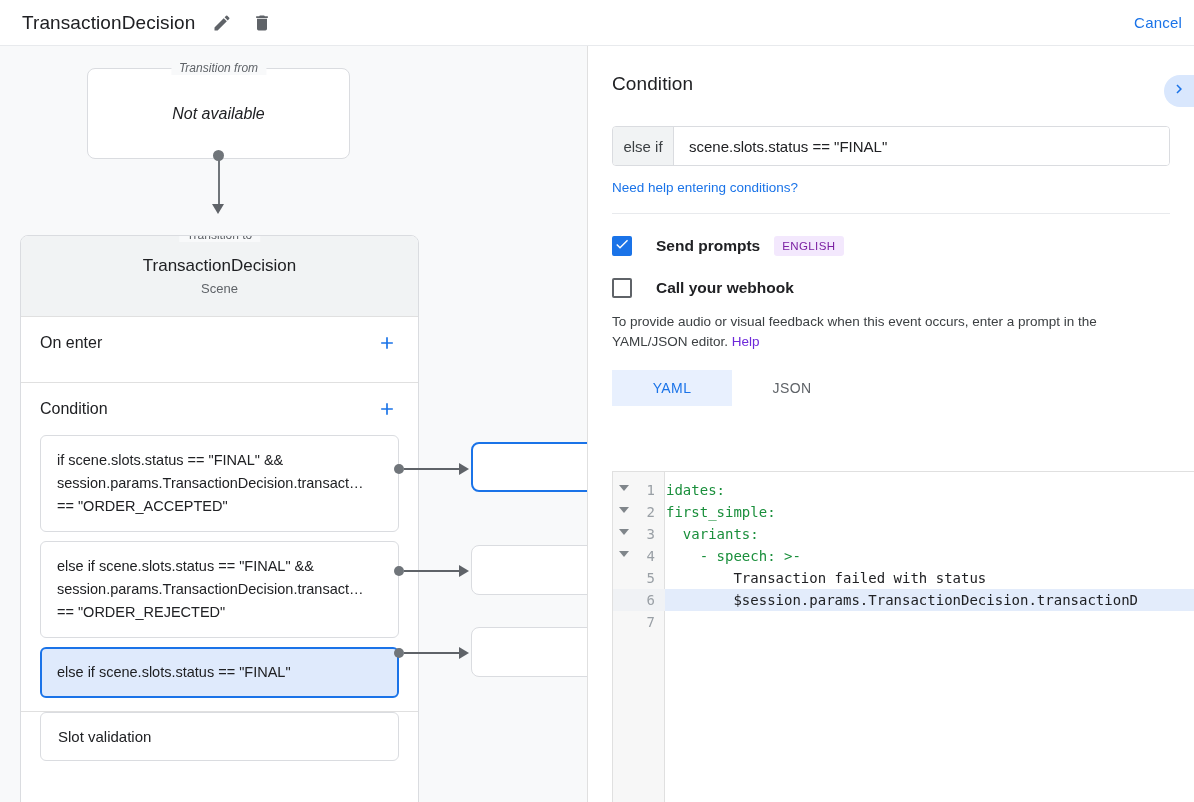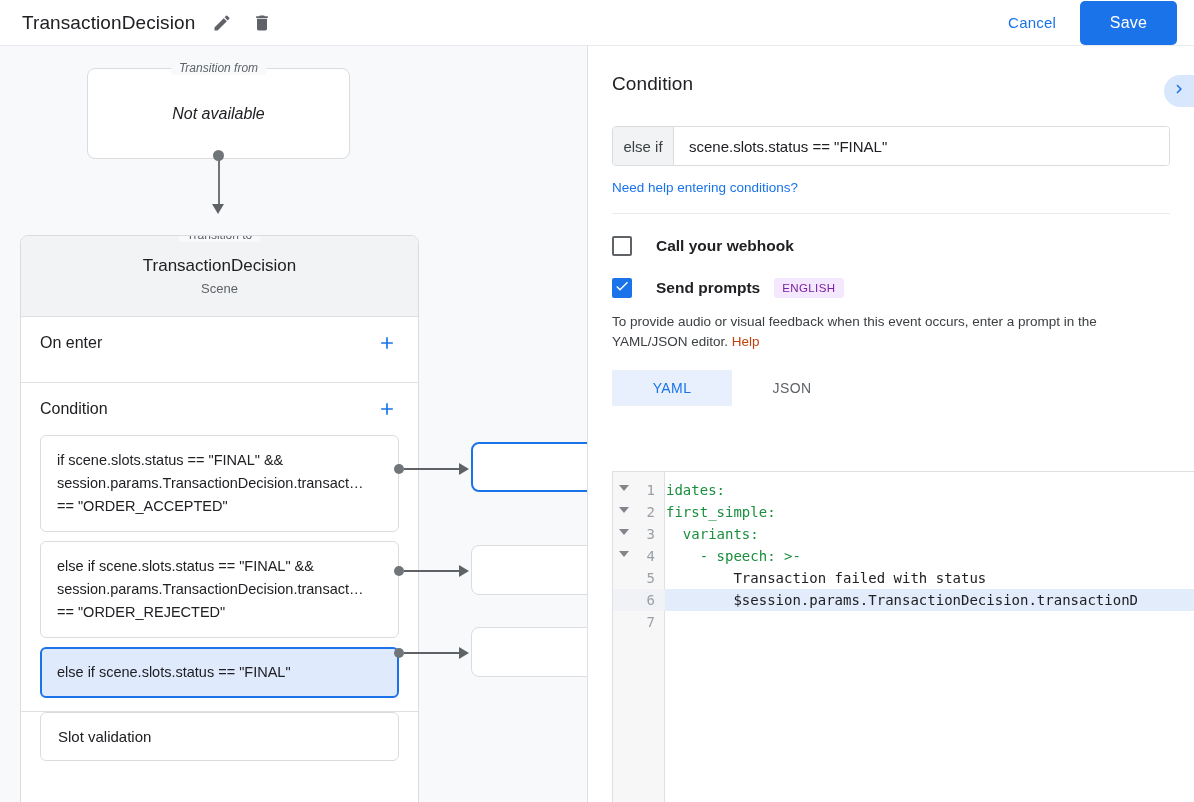--- a/index.html
+++ b/index.html
@@ -235,21 +235,21 @@
   }
   .lang-badge {
     margin-left: 14px; background: #f3e8fd; color: #7b1fa2;
     font-size: 11.5px; padding: 4px 8px; border-radius: 3px;
     letter-spacing: .4px;
   }
   .desc {
     margin-top: 14px; font-size: 13.5px; color: #3c4043;
     line-height: 20px; max-width: 558px;
   }
-  .desc a { color: #c2410c; text-decoration: none; cursor: pointer; }
+  .desc a { color: #6d28d9; text-decoration: none; cursor: pointer; }
   .tabs { display: flex; margin-top: 18px; }
   .tab {
     min-width: 120px; height: 36px;
     display: flex; align-items: center; justify-content: center;
     font-size: 14px; color: #5f6368; cursor: pointer;
     letter-spacing: .4px; background: none; border: none;
     font-family: inherit;
   }
   .tab.active { background: #e8f0fe; color: #1a73e8; }
 
@@ -316,21 +316,20 @@
       <span>
         <svg width="20" height="20" viewBox="0 0 24 24" fill="#5f6368">
           <path d="M6 19a2 2 0 002 2h8a2 2 0 002-2V7H6v12zM19 4h-3.5l-1-1h-5l-1 1H5v2h14V4z"></path>
         </svg>
       </span>
     </button>
 
     <div class="topbar-spacer"></div>
 
     <button class="cancel-btn">Cancel</button>
-    <button class="save-btn">Save</button>
   </div>
 
   <div class="left-panel">
 
     <div class="fs" id="transition-from">
       <div class="fs-legend">Transition from</div>
       <div class="body">Not available</div>
     </div>
 
     <div class="connector-dot" style="left:213px; top:104px;"></div>
@@ -428,34 +427,34 @@
         <div class="cond-prefix">else if</div>
         <input class="cond-value" type="text" placeholder="Enter condition" value="scene.slots.status == &quot;FINAL&quot;" style="">
       </div>
 
       <a class="help-link">Need help entering conditions?</a>
 
       <div class="divider-h"></div>
 
 
       <div class="cb-row">
-        <div class="cb"></div>
-        <div class="cb-label">Call your webhook</div>
-      </div>
-
-      <div class="cb-row">
         <div class="cb checked">
           <span>
             <svg width="16" height="16" viewBox="0 0 24 24" fill="#ffffff">
                 <path d="M9 16.17L4.83 12l-1.42 1.41L9 19 21 7l-1.41-1.41z"></path>
               </svg>
           </span>
         </div>
         <div class="cb-label">Send prompts</div>
         <div class="lang-badge">ENGLISH</div>
+      </div>
+
+      <div class="cb-row">
+        <div class="cb"></div>
+        <div class="cb-label">Call your webhook</div>
       </div>
 
       <div class="desc">
         <span>To provide audio or visual feedback when this event occurs, enter a prompt in the YAML/JSON editor.</span>
         <a>Help</a>
       </div>
 
       <div class="tabs">
         <button class="tab active">YAML</button>
         <button class="tab">JSON</button>

